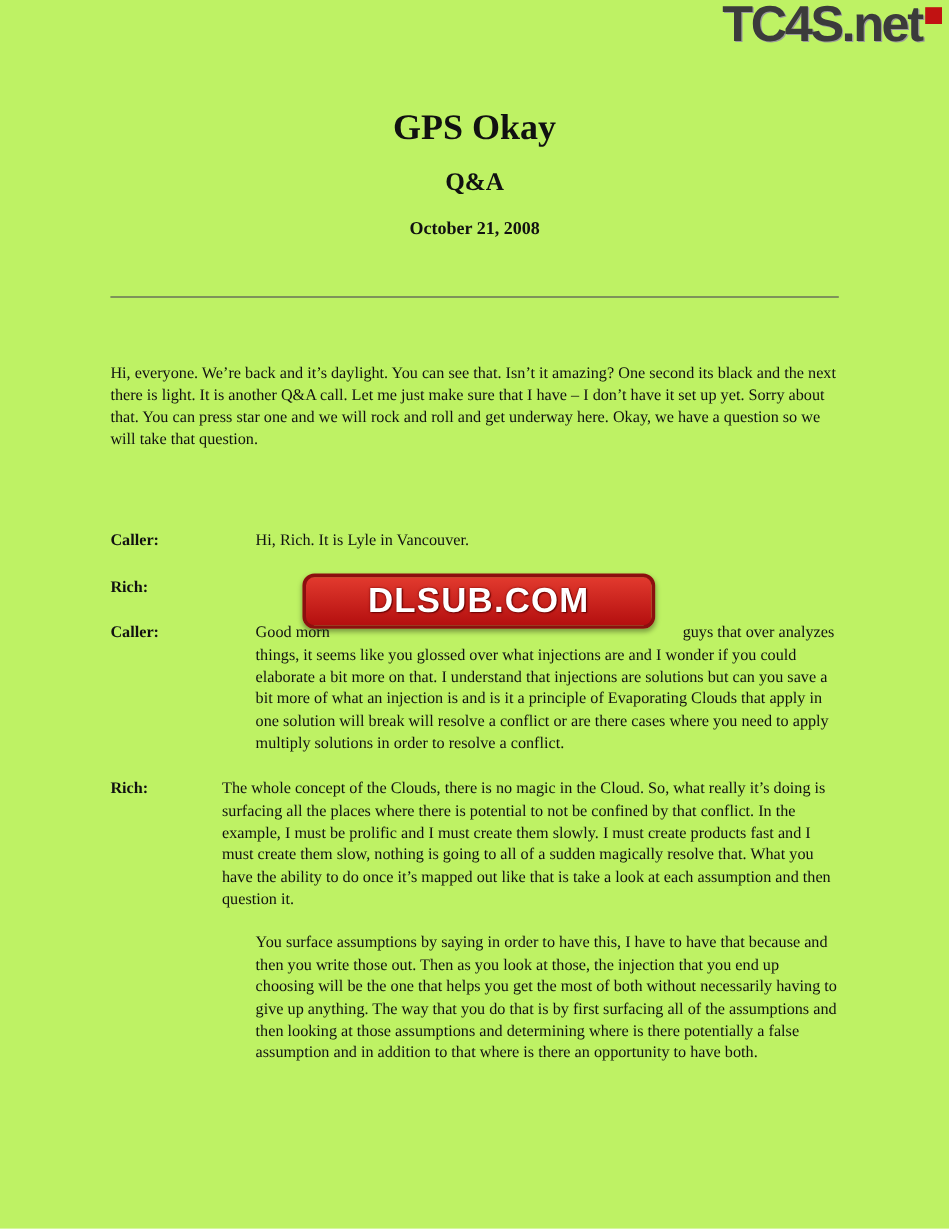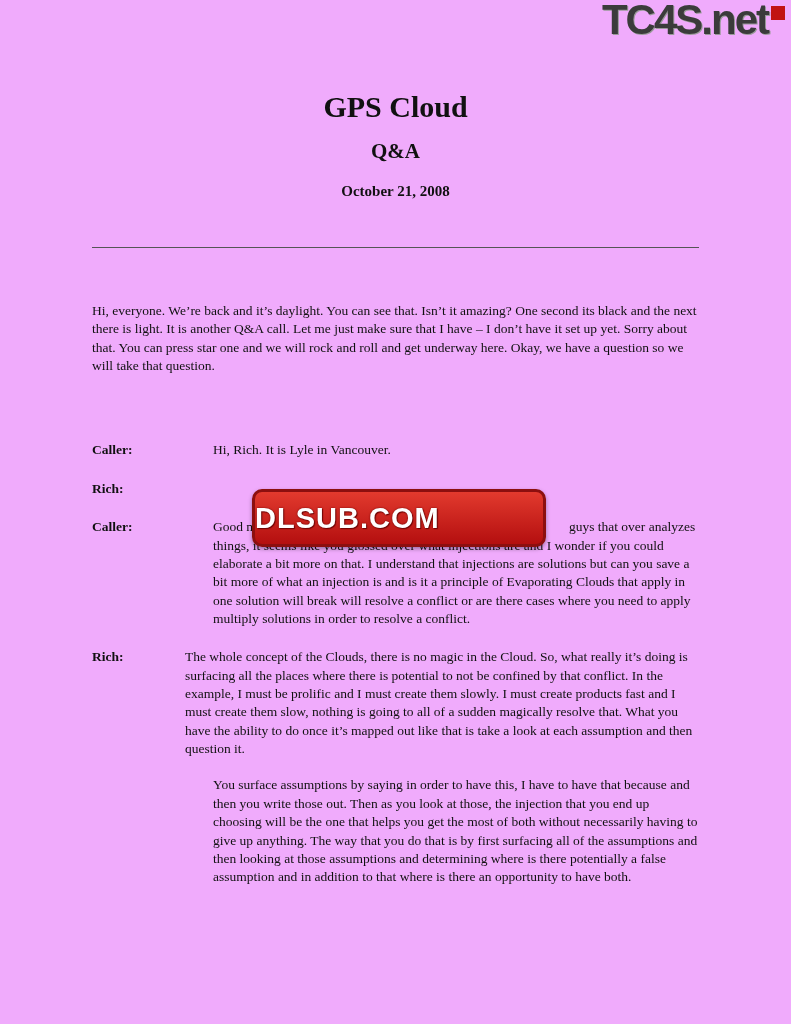--- a/index.html
+++ b/index.html
@@ -1,19 +1,19 @@
 <!DOCTYPE html>
 <html><head>
 <meta charset="utf-8">
 <style>
   html,body{margin:0;padding:0;background:#fff;}
   .page{
     position:relative;
     width:791px;height:1024px;
-    background:#f0abfc;
+    background:#bef264;
     font-family:"Liberation Serif", serif;
     color:#111;
     overflow:hidden;
   }
   
   .tc4s{
     position:absolute;top:-4px;right:6px;
     font-family:"Liberation Sans", sans-serif;
     font-weight:bold;font-size:42px;letter-spacing:-2px;
     color:#3b3b3b;
@@ -42,23 +42,23 @@
   
   .dialogue{ margin:66px 91px 0 92px; }
   .dlg-row{ display:flex; margin-bottom:20px;justify-content:space-between; }
   .speaker{ width:93px; flex:0 0 93px; font-weight:bold; }
   .dlg-body{ flex:1; }
   .dlg-body p{ margin:0 0 18px 0; }
   .dlg-body p:last-child{ margin-bottom:0;margin-left:28px; }
   .wm-gap{ display:inline-block; width:294px; height:1px; }
   
   .watermark{
-    position:absolute; left:252px; top:489px;
-    width:294px; height:58px;
-    display:flex; align-items:center; justify-content:flex-start;
+    position:absolute; left:252px; top:478px;
+    width:294px; height:46px;
+    display:flex; align-items:center; justify-content:center;
     background:linear-gradient(#e23a2e,#b40f0f);
     border:3px solid #8c0f0f; border-radius:10px;
     box-shadow:0 2px 4px rgba(0,0,0,.35);
     box-sizing:border-box;
   }
   .watermark span{
     font-family:"Liberation Sans", sans-serif;
     font-weight:bold; font-size:29px; letter-spacing:1px;
     color:#ffffff;
     text-shadow:0 0 2px #6e0505, 1px 1px 1px #6e0505;
@@ -77,21 +77,21 @@
 </head>
 <body>
 
 <div class="page">
 
   <div class="tc4s">
     <span>TC4S.net</span><span class="red-square"></span>
   </div>
 
   <div class="title-block">
-    <h1 class="doc-title">GPS Cloud</h1>
+    <h1 class="doc-title">GPS Okay</h1>
     <h2 class="doc-subtitle">Q&amp;A</h2>
     <div class="doc-date">October 21, 2008</div>
   </div>
 
   <hr class="rule">
 
   <div class="intro body-text">
     <p>Hi, everyone. We’re back and it’s daylight. You can see that. Isn’t it amazing? One second its black and the next there is light. It is another Q&amp;A call. Let me just make sure that I have – I don’t have it set up yet. Sorry about that. You can press star one and we will rock and roll and get underway here. Okay, we have a question so we will take that question.</p>
   </div>
 

